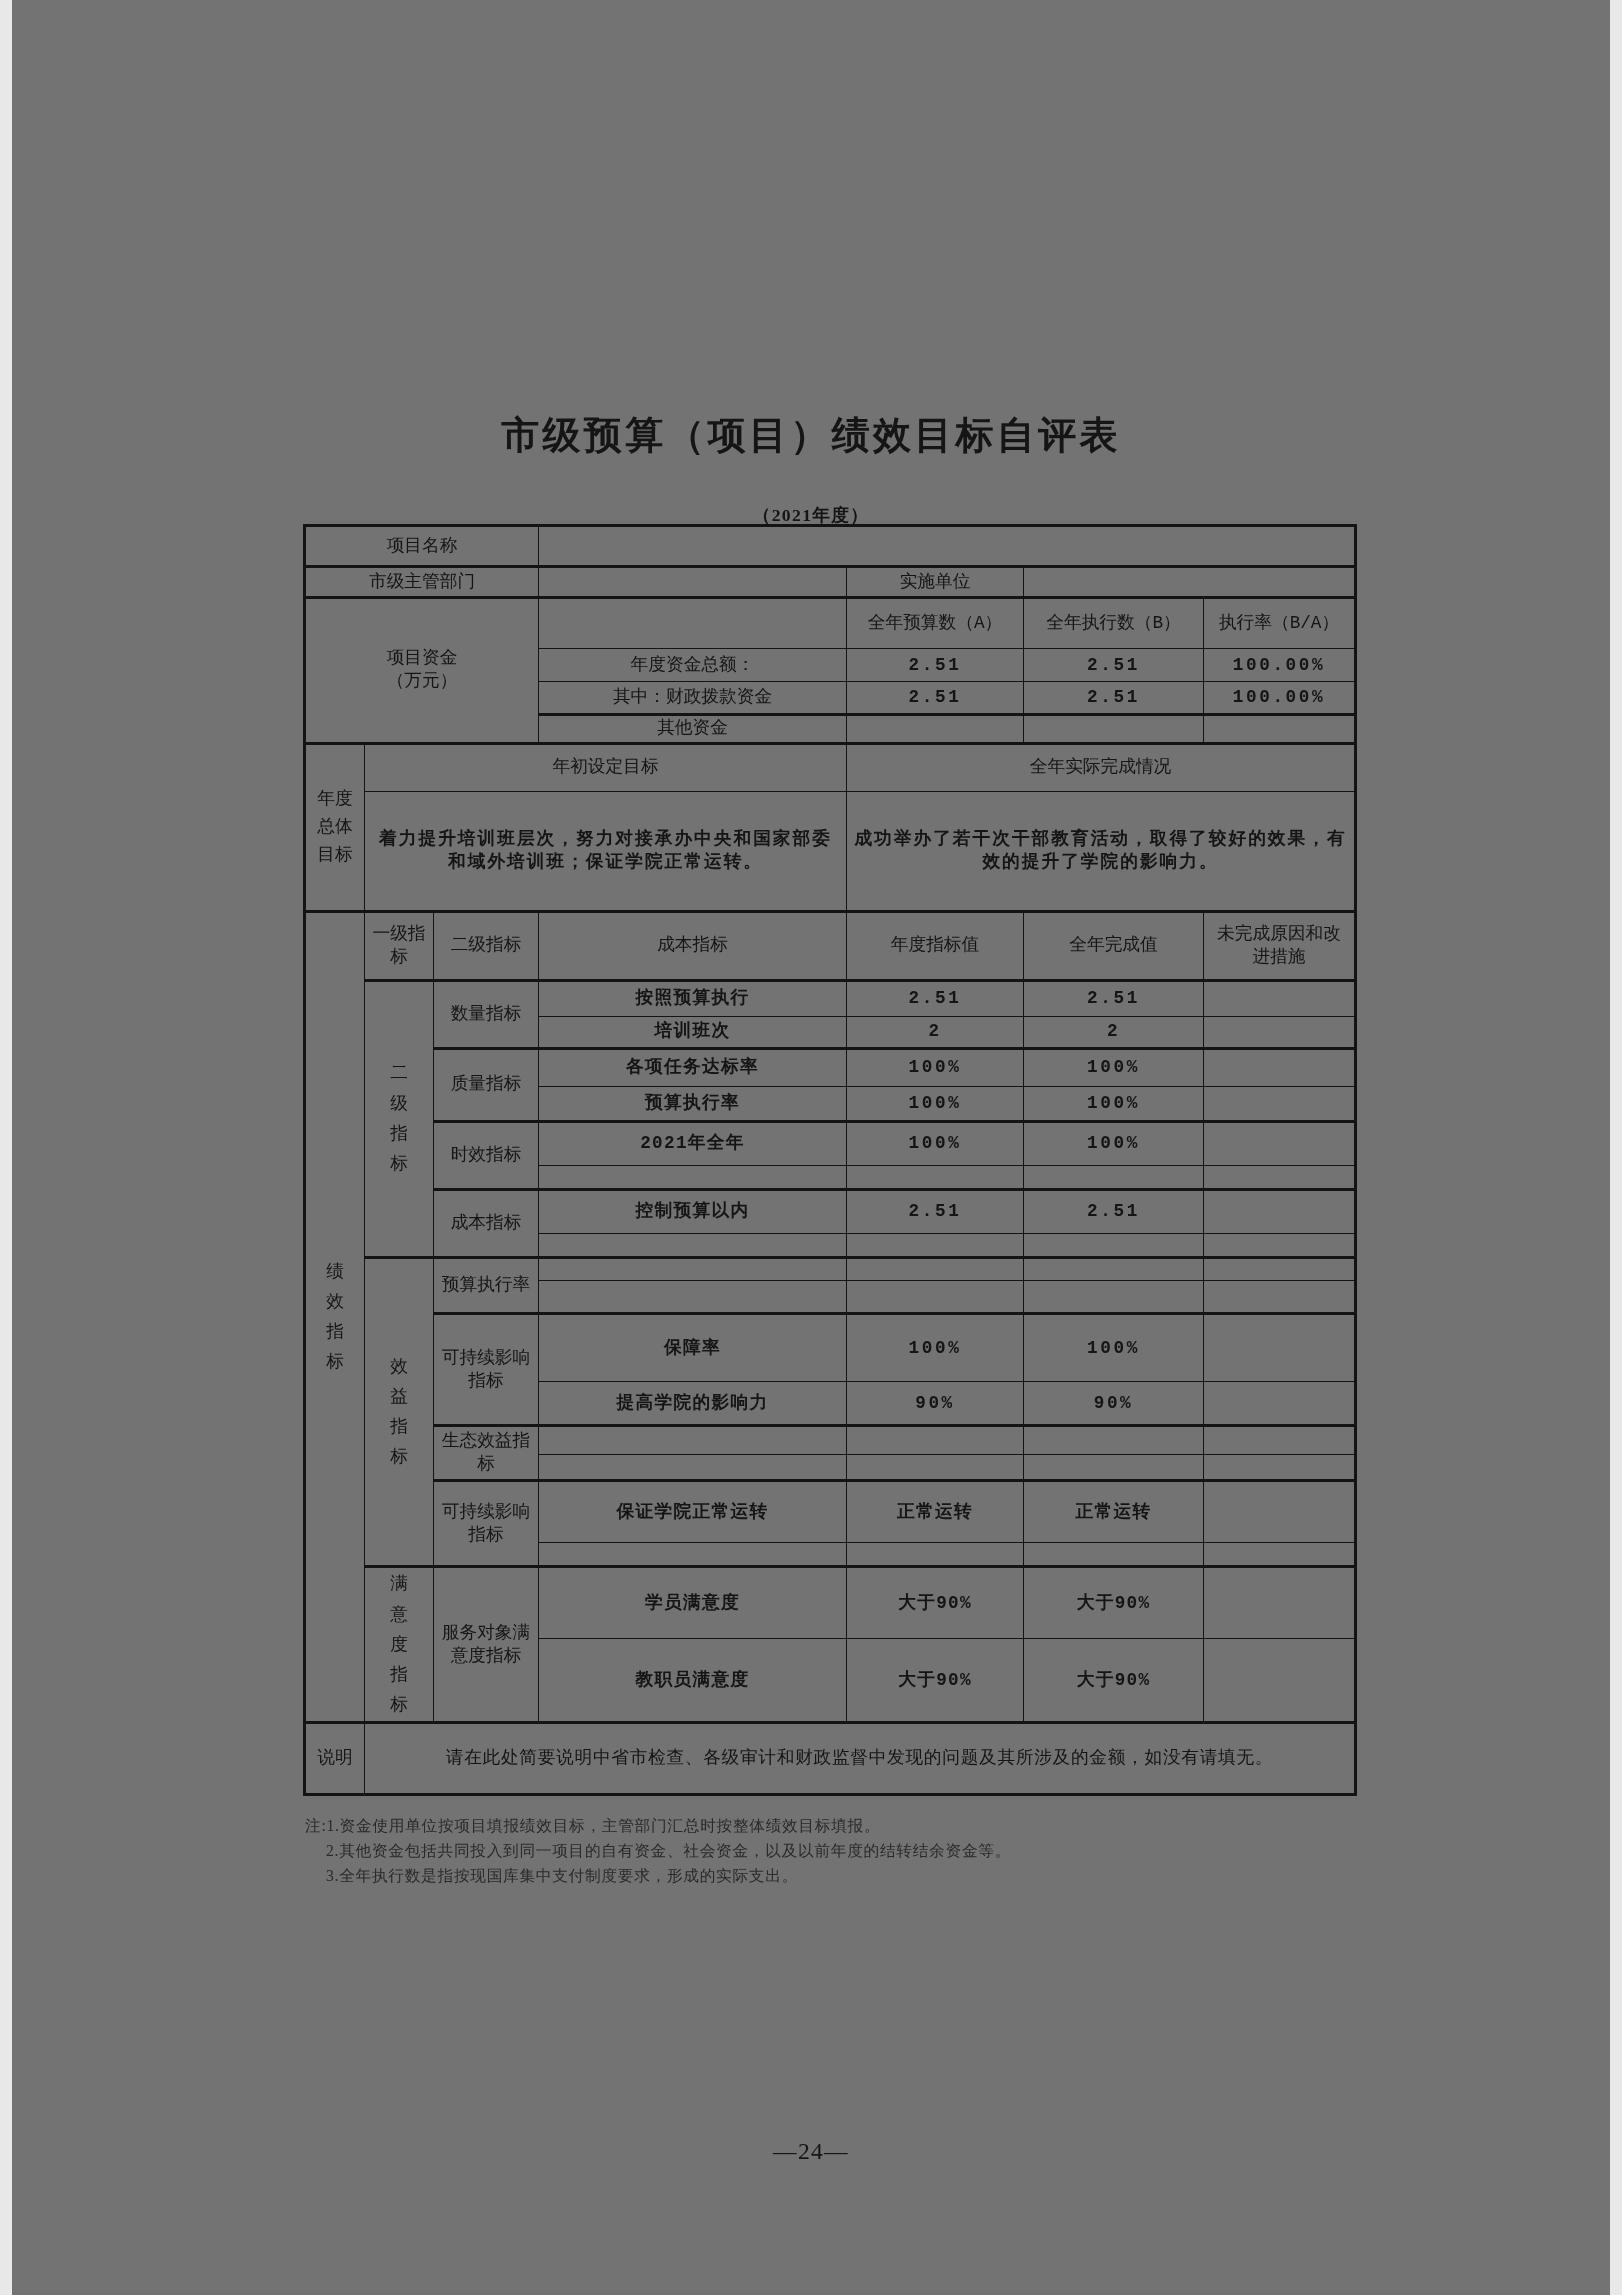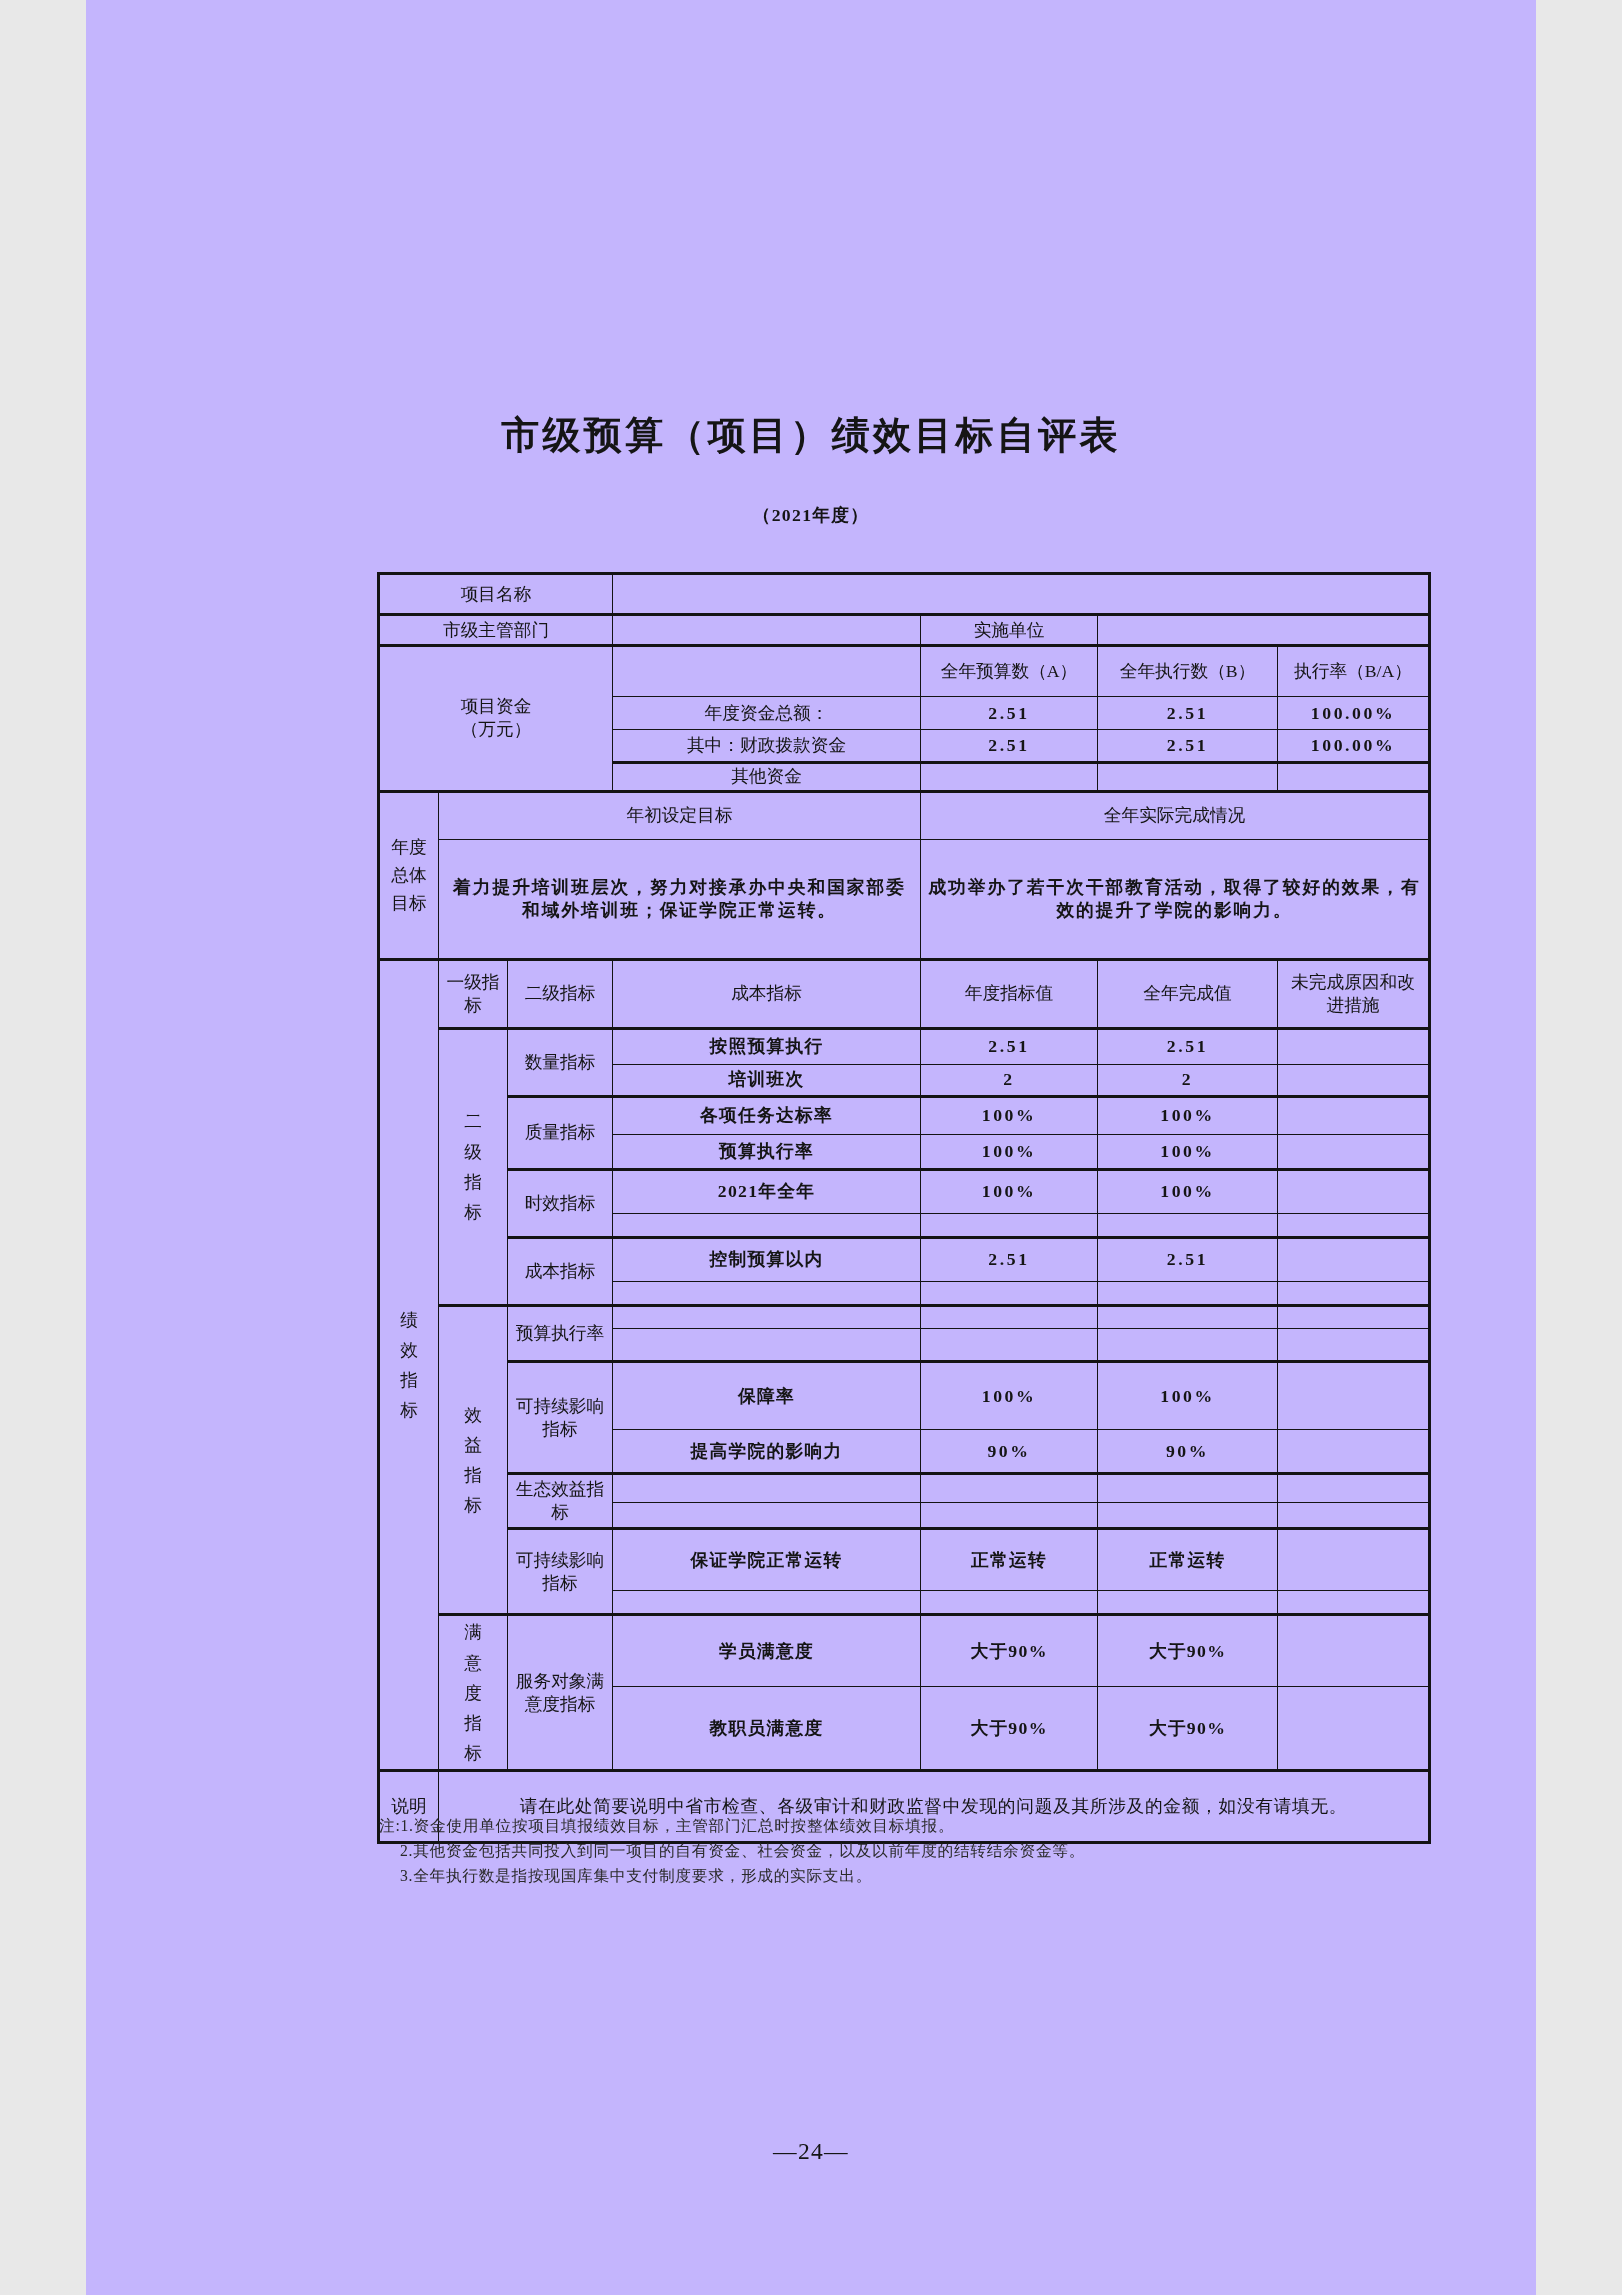--- a/index.html
+++ b/index.html
@@ -1,24 +1,24 @@
 <!DOCTYPE html>
 <html style="font-size:10.5px"><head>
 <meta charset="utf-8">
 <style>
   html,body{margin:0;padding:0;background:#e8e8e8;}
-  .page{position:relative;width:1450px;height:2295px;background:#c4b5fd;margin:0 auto;
+  .page{position:relative;width:1598px;height:2295px;background:#737373;margin:0 auto;
         font-family:"Liberation Serif","DejaVu Serif",serif;color:#151515;overflow:hidden;}
   .title{position:absolute;left:0;top:410px;width:100%;text-align:center;
          font-family:"Liberation Sans","DejaVu Sans",sans-serif;
          font-size:38px;font-weight:bold;letter-spacing:3.3px;}
   .subtitle{position:absolute;left:0;top:503px;width:100%;text-align:center;
             font-size:17.7px;font-weight:bold;letter-spacing:1.3px;}
-  table.eval{position:absolute;left:291px;top:572px;width:1050px;
-             border-collapse:collapse;table-layout:fixed;border:3.9px solid #141414;}
+  table.eval{position:absolute;left:291px;top:524px;width:1050px;
+             border-collapse:collapse;table-layout:fixed;border:3.9px solid #141414;font-family:Liberation Mono, monospace;}
   table.eval td{border:1.3px solid #141414;padding:1.3px 5.2px;font-size:17.7px;
                 text-align:center;vertical-align:middle;line-height:1.3;
                 word-break:break-all;overflow:hidden;}
   tr.tk > td{border-top-width:3.3px;}
   td.val{font-size:20px;font-weight:bold;letter-spacing:1.3px;}
   td.num{font-size:19.6px;font-weight:bold;letter-spacing:2.6px;}
   td.tl{text-align:left;}
   td.trr{text-align:right;}
   td.sub{text-align:left;}
   td.pl{text-align:left;padding-left:50px;}

